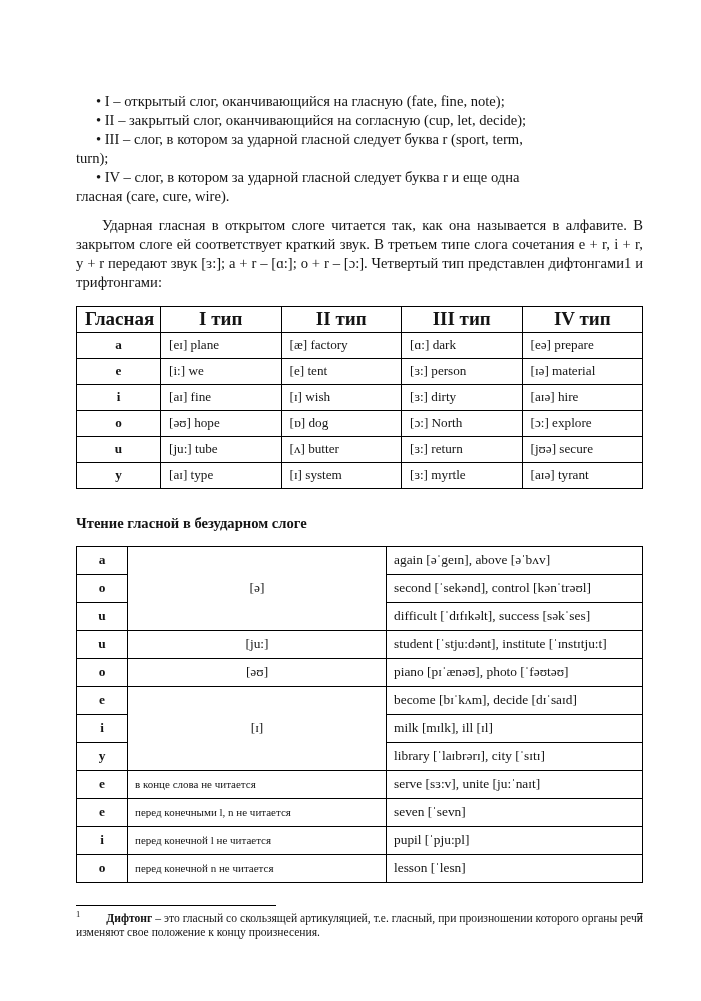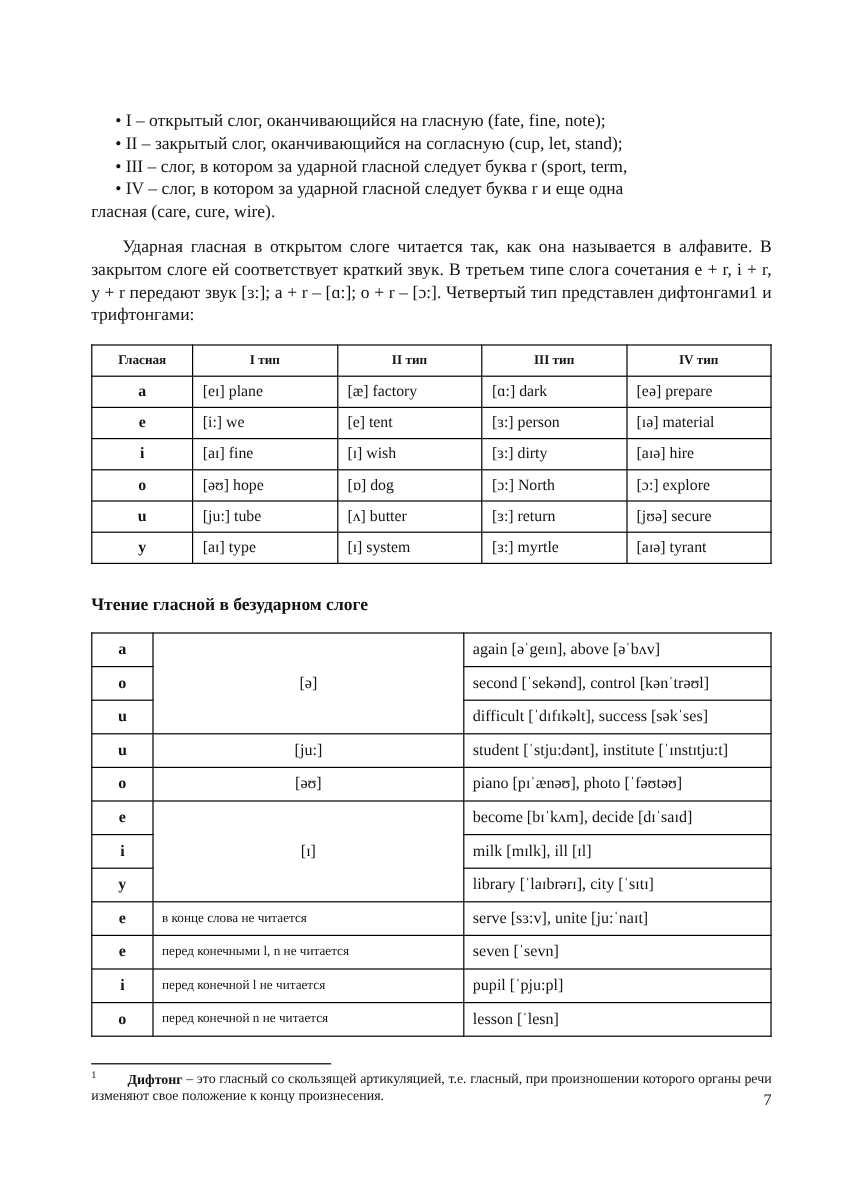--- a/index.html
+++ b/index.html
@@ -52,21 +52,21 @@
   table.vowels th, table.vowels td {
     border: 1px solid #000;
     height: 25px;
     font-size: 13.2px;
     padding: 0 8px;
     vertical-align: middle;
   }
   table.vowels th {
     font-weight: bold;
     text-align: center;
-    font-size: 11px;
+    font-size: 19px;
   }
   table.vowels td.vcol {
     text-align: center;
     font-weight: bold;
   }
   .col-vowel { width: 84px; }
   .col-type  { width: auto; }
 
   .subhead {
     text-align: left;
@@ -128,22 +128,23 @@
     font-size: 13.5px;
   }
 </style>
 </head>
 <body>
 
 <div class="page">
 
   <div class="bullets">
     <div class="line">• I – открытый слог, оканчивающийся на гласную (fate, fine, note);</div>
-    <div class="line">• II – закрытый слог, оканчивающийся на согласную (cup, let, stand);</div>
+    <div class="line">• II – закрытый слог, оканчивающийся на согласную (cup, let, decide);</div>
     <div class="line">• III – слог, в котором за ударной гласной следует буква r (sport, term,</div>
+    <div class="cont">turn);</div>
     <div class="line">• IV – слог, в котором за ударной гласной следует буква r и еще одна</div>
     <div class="cont">гласная (care, cure, wire).</div>
   </div>
 
   <div class="para">Ударная гласная в открытом слоге читается так, как она называется в алфавите. В закрытом слоге ей соответствует краткий звук. В третьем типе слога сочетания e + r, i + r, y + r передают звук [ɜ:]; a + r – [ɑ:]; o +  r – [ɔ:]. Четвертый тип представлен дифтонгами1 и трифтонгами:</div>
 
   <table class="vowels">
     <colgroup>
       <col class="col-vowel">
       <col class="col-type">

